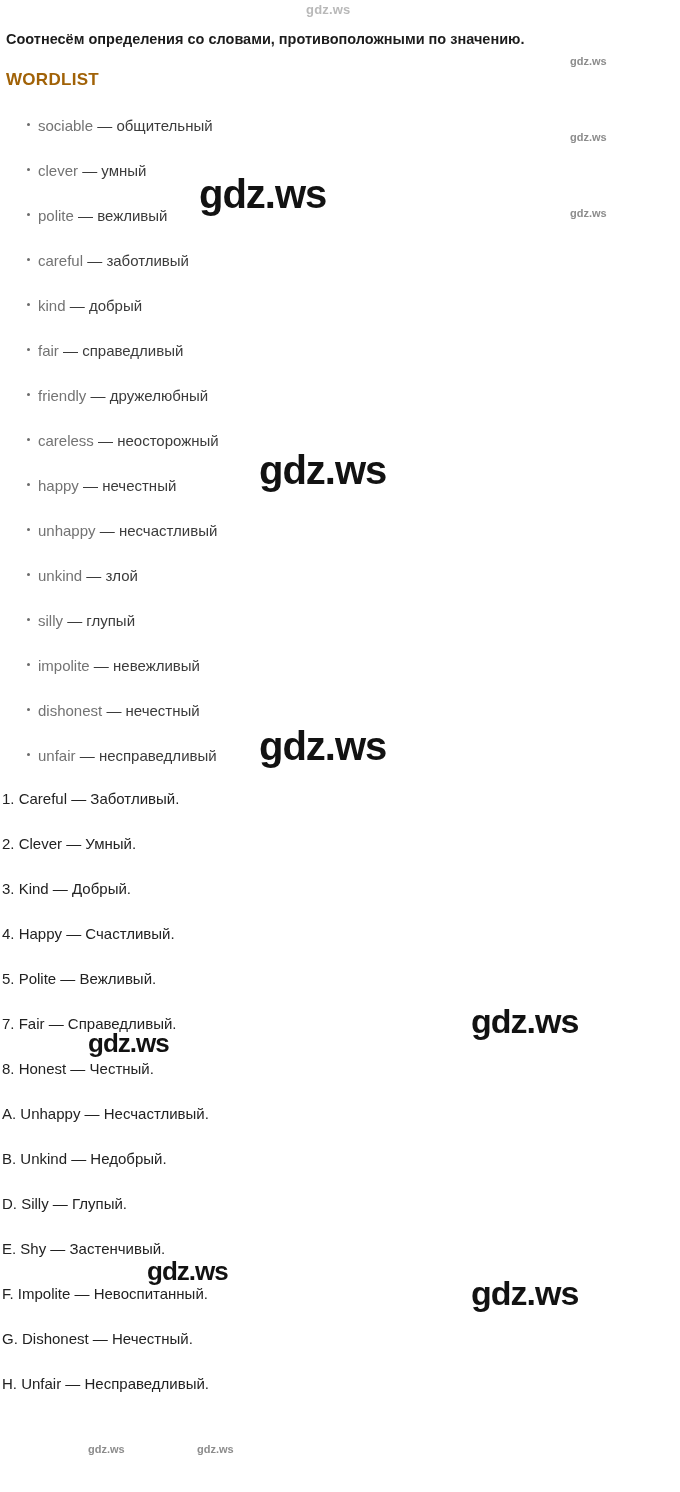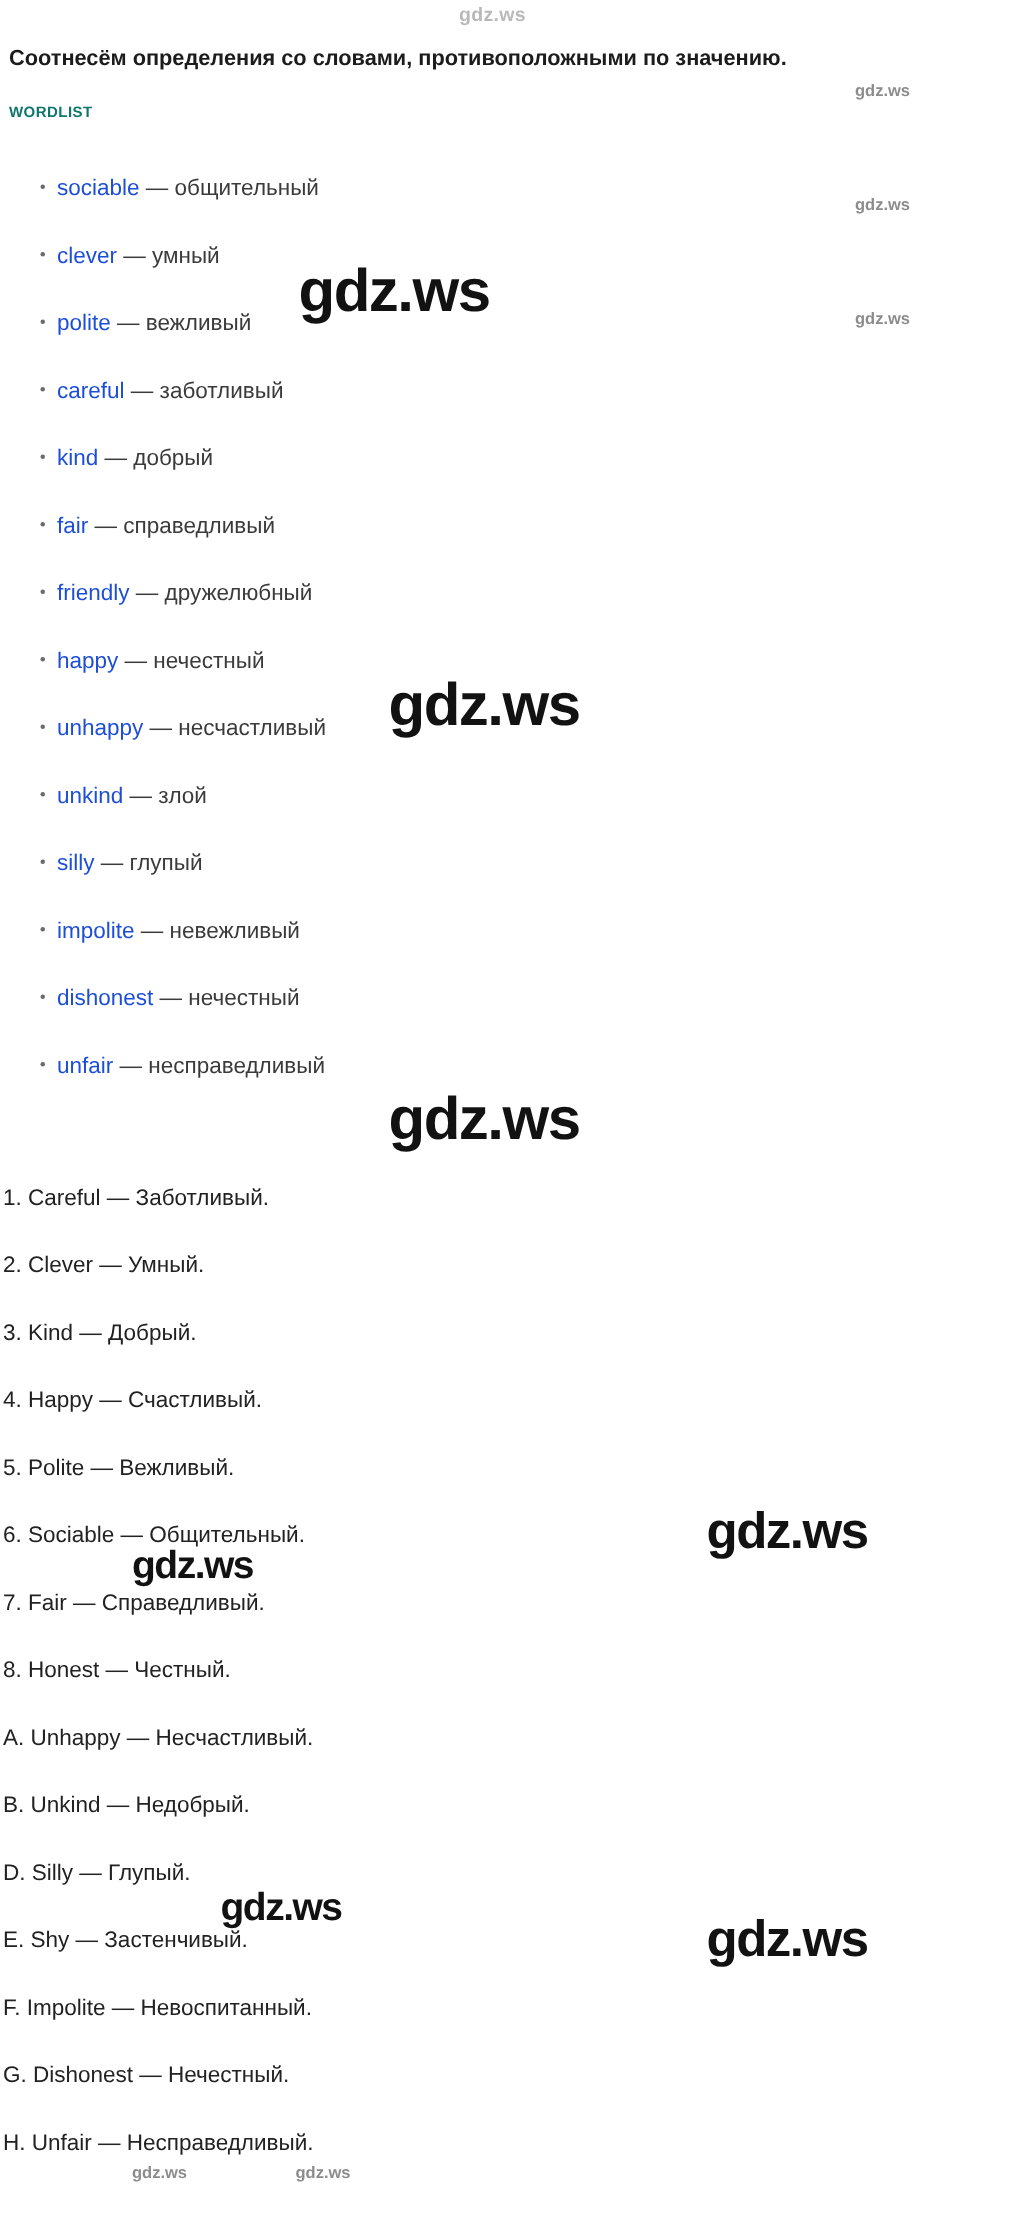--- a/index.html
+++ b/index.html
@@ -63,24 +63,24 @@
     font-size: 14.5px;
     font-weight: bold;
     color: #1c1c1c;
     line-height: 1.25;
   }
 
   .wordlist-heading {
     position: absolute;
     top: 70px;
     left: 6px;
-    font-size: 10px;
+    font-size: 17px;
     font-weight: bold;
     letter-spacing: 0.3px;
-    color: #0f766e;
+    color: #a16207;
   }
 
   .wordlist {
     position: absolute;
     top: 118px;
     left: 6px;
     width: 500px;
     margin: 0;
     padding: 0;
     list-style: none;
@@ -97,21 +97,21 @@
   .wordlist li::before {
     content: "";
     position: absolute;
     left: 21px;
     top: 5px;
     width: 3px;
     height: 3px;
     background: #6b6b6b;
     border-radius: 50%;
   }
-  .wordlist li .en { color: #1d4ed8; margin-top: 36px; }
+  .wordlist li .en { color: #737373; margin-top: 36px; }
   .wordlist li .ru { color: #3b3b3b; }
 
   .answers {
     position: absolute;
     top: 791px;
     left: 0px;
     width: 600px;
   }
   .answers .ans {
     position: relative;
@@ -135,36 +135,36 @@
   <div class="wordlist-heading">WORDLIST</div>
 
   <ul class="wordlist" id="wordlist">
       <li><span class="en">sociable</span><span> — </span><span class="ru">общительный</span></li>
       <li><span class="en">clever</span><span> — </span><span class="ru">умный</span></li>
       <li><span class="en">polite</span><span> — </span><span class="ru">вежливый</span></li>
       <li><span class="en">careful</span><span> — </span><span class="ru">заботливый</span></li>
       <li><span class="en">kind</span><span> — </span><span class="ru">добрый</span></li>
       <li><span class="en">fair</span><span> — </span><span class="ru">справедливый</span></li>
       <li><span class="en">friendly</span><span> — </span><span class="ru">дружелюбный</span></li>
+      <li><span class="en">careless</span><span> — </span><span class="ru">неосторожный</span></li>
       <li><span class="en">happy</span><span> — </span><span class="ru">нечестный</span></li>
       <li><span class="en">unhappy</span><span> — </span><span class="ru">несчастливый</span></li>
       <li><span class="en">unkind</span><span> — </span><span class="ru">злой</span></li>
       <li><span class="en">silly</span><span> — </span><span class="ru">глупый</span></li>
       <li><span class="en">impolite</span><span> — </span><span class="ru">невежливый</span></li>
       <li><span class="en">dishonest</span><span> — </span><span class="ru">нечестный</span></li>
       <li><span class="en">unfair</span><span> — </span><span class="ru">несправедливый</span></li>
     </ul>
 
   <div class="answers" id="answers">
       <div class="ans">1. Careful — Заботливый.</div>
       <div class="ans">2. Clever — Умный.</div>
       <div class="ans">3. Kind — Добрый.</div>
       <div class="ans">4. Happy — Счастливый.</div>
       <div class="ans">5. Polite — Вежливый.</div>
-      <div class="ans">6. Sociable — Общительный.</div>
       <div class="ans">7. Fair — Справедливый.</div>
       <div class="ans">8. Honest — Честный.</div>
       <div class="ans">A. Unhappy — Несчастливый.</div>
       <div class="ans">B. Unkind — Недобрый.</div>
       <div class="ans">D. Silly — Глупый.</div>
       <div class="ans">E. Shy — Застенчивый.</div>
       <div class="ans">F. Impolite — Невоспитанный.</div>
       <div class="ans">G. Dishonest — Нечестный.</div>
       <div class="ans">H. Unfair — Несправедливый.</div>
     </div>

